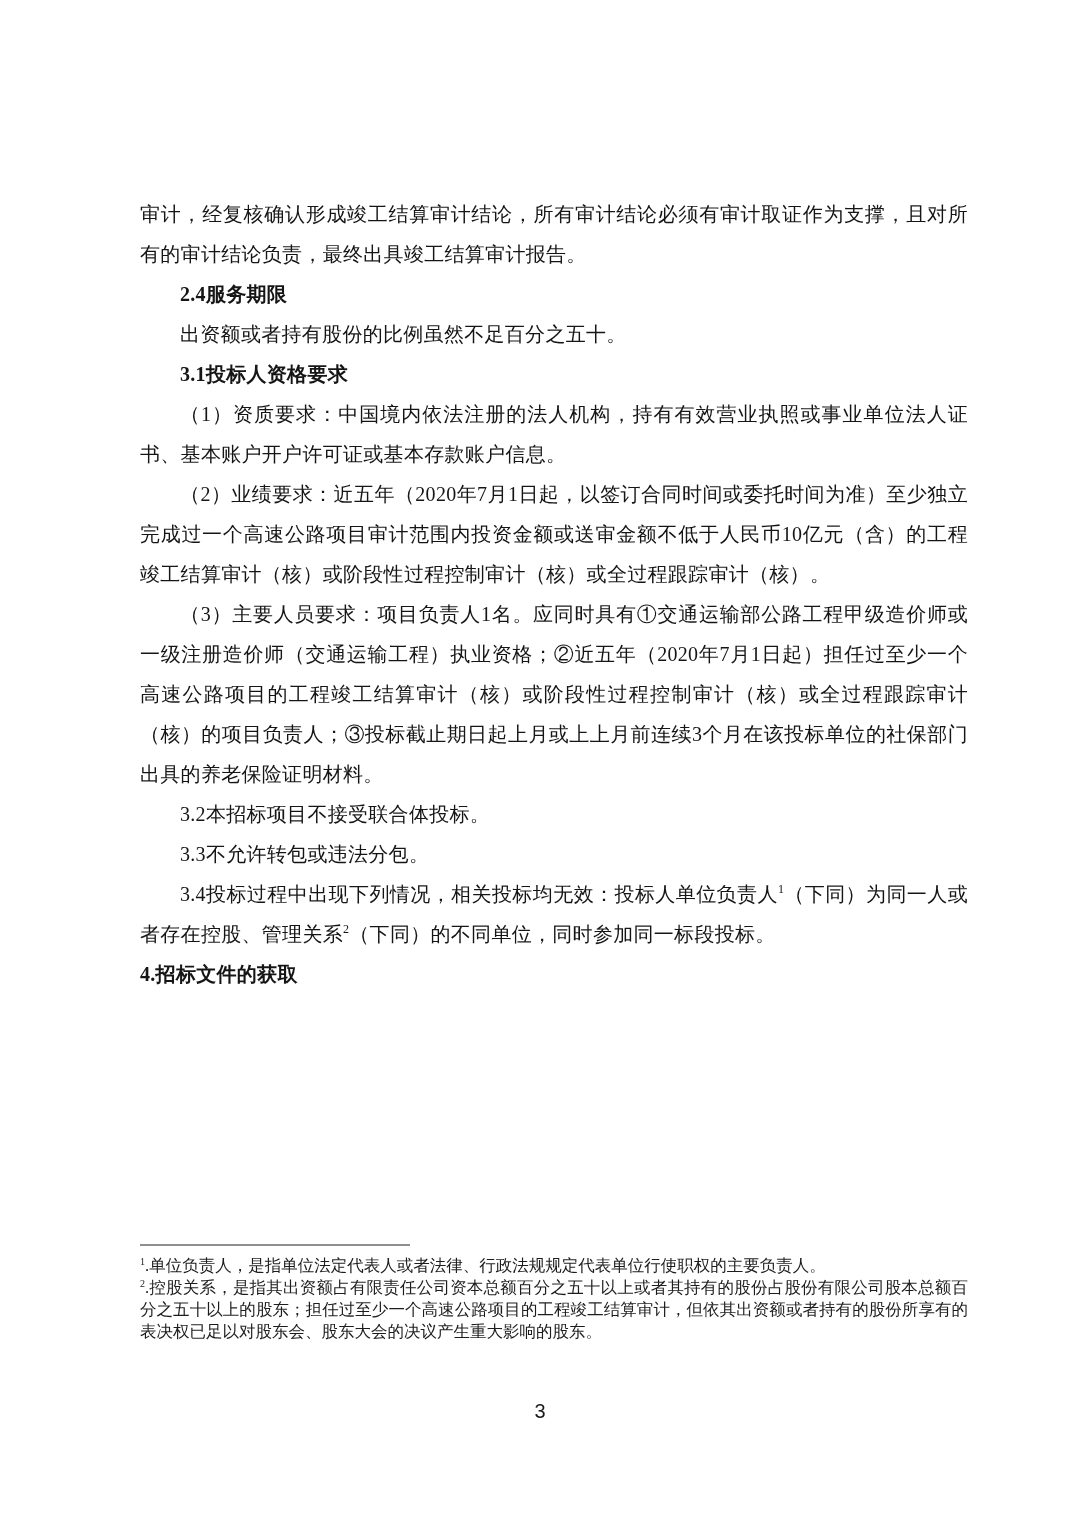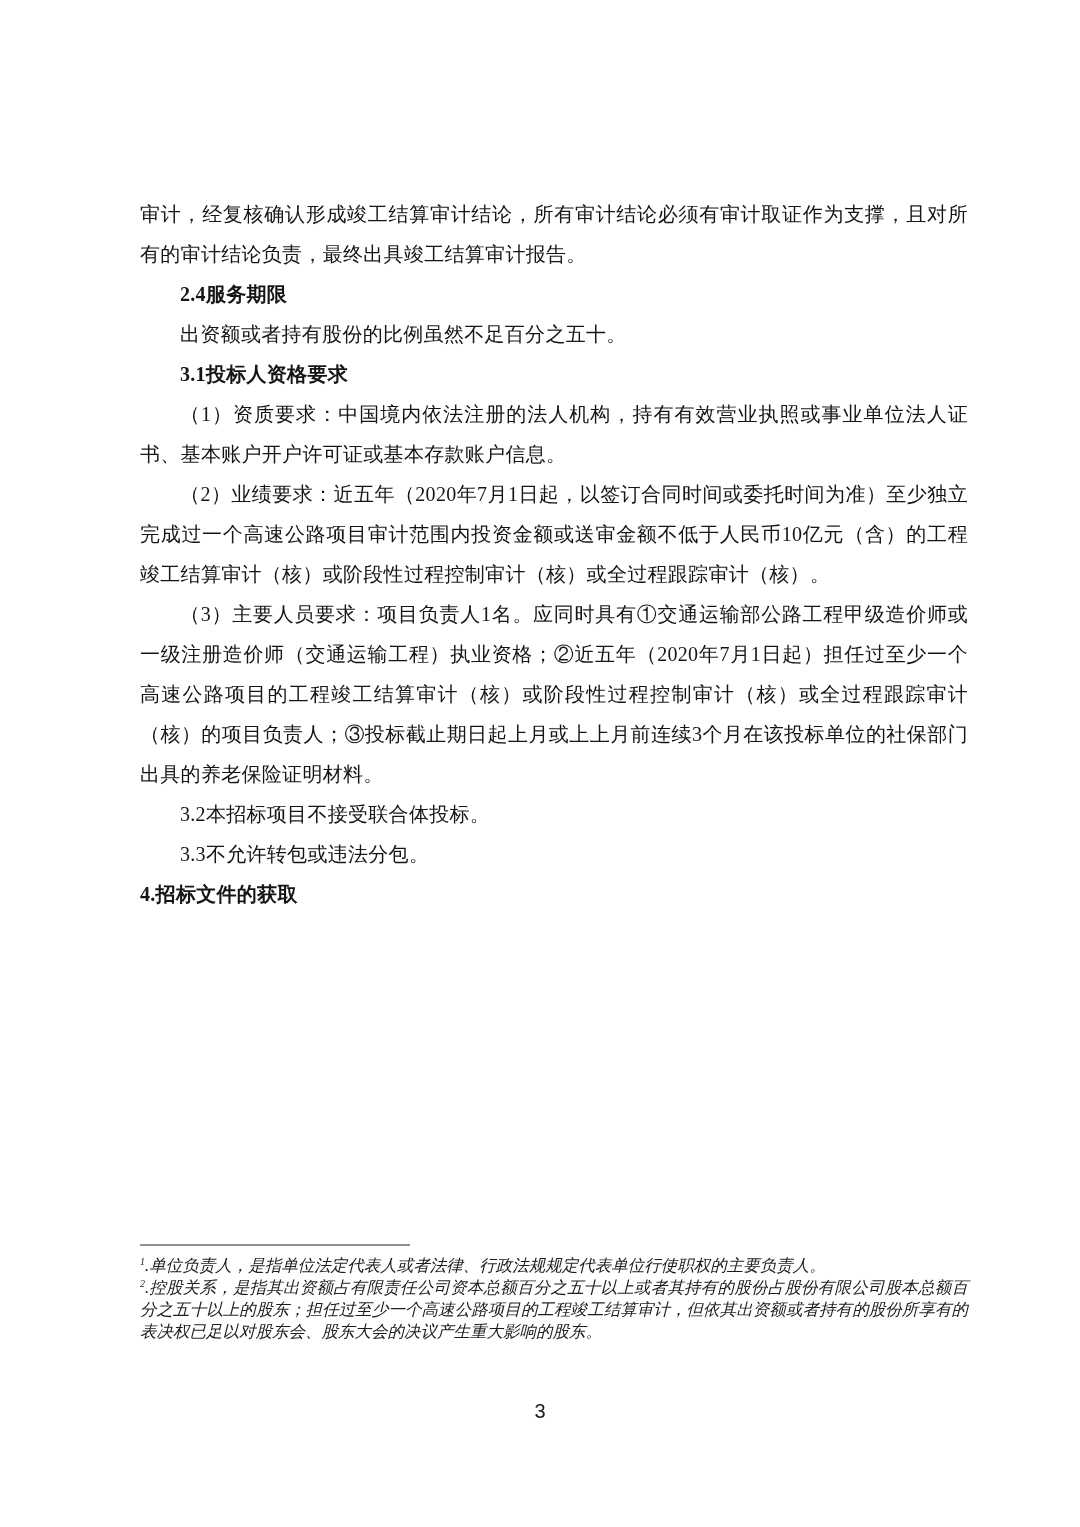--- a/index.html
+++ b/index.html
@@ -51,21 +51,20 @@
     margin: 0 0 9px 0;
   }
   .footnote {
     margin: 0;
     font-size: 16.5px;
     line-height: 22px;
     text-align: justify;
     text-align-last: left;
     word-break: break-word;
     color: #1c1c1c;
-    font-style: italic;
   }
   .footnote sup {
     font-size: 10px;
     line-height: 0;
     vertical-align: super;
   }
   .page-number {
     position: absolute;
     left: 0;
     right: 0;
@@ -84,20 +83,21 @@
   <div class="content">
     <p class="para">审计，经复核确认形成竣工结算审计结论，所有审计结论必须有审计取证作为支撑，且对所有的审计结论负责，最终出具竣工结算审计报告。</p>
     <p class="para indent bold">2.4服务期限</p>
     <p class="para indent">出资额或者持有股份的比例虽然不足百分之五十。</p>
     <p class="para indent bold">3.1投标人资格要求</p>
     <p class="para indent">（1）资质要求：中国境内依法注册的法人机构，持有有效营业执照或事业单位法人证书、基本账户开户许可证或基本存款账户信息。</p>
     <p class="para indent">（2）业绩要求：近五年（2020年7月1日起，以签订合同时间或委托时间为准）至少独立完成过一个高速公路项目审计范围内投资金额或送审金额不低于人民币10亿元（含）的工程竣工结算审计（核）或阶段性过程控制审计（核）或全过程跟踪审计（核）。</p>
     <p class="para indent">（3）主要人员要求：项目负责人1名。应同时具有①交通运输部公路工程甲级造价师或一级注册造价师（交通运输工程）执业资格；②近五年（2020年7月1日起）担任过至少一个高速公路项目的工程竣工结算审计（核）或阶段性过程控制审计（核）或全过程跟踪审计（核）的项目负责人；③投标截止期日起上月或上上月前连续3个月在该投标单位的社保部门出具的养老保险证明材料。</p>
     <p class="para indent">3.2本招标项目不接受联合体投标。</p>
     <p class="para indent">3.3不允许转包或违法分包。</p>
+    <p class="para indent"><span>3.4投标过程中出现下列情况，相关投标均无效：投标人单位负责人</span><sup>1</sup><span>（下同）为同一人或者存在控股、管理关系</span><sup>2</sup><span>（下同）的不同单位，同时参加同一标段投标。</span></p>
     <p class="para bold">4.招标文件的获取</p>
   </div>
 
   <div class="footnotes">
     <div class="footnote-rule"></div>
     <p class="footnote"><sup>1</sup><span>.单位负责人，是指单位法定代表人或者法律、行政法规规定代表单位行使职权的主要负责人。</span></p>
     <p class="footnote"><sup>2</sup><span>.控股关系，是指其出资额占有限责任公司资本总额百分之五十以上或者其持有的股份占股份有限公司股本总额百分之五十以上的股东；担任过至少一个高速公路项目的工程竣工结算审计，但依其出资额或者持有的股份所享有的表决权已足以对股东会、股东大会的决议产生重大影响的股东。</span></p>
   </div>
 
   <div class="page-number">3</div>

